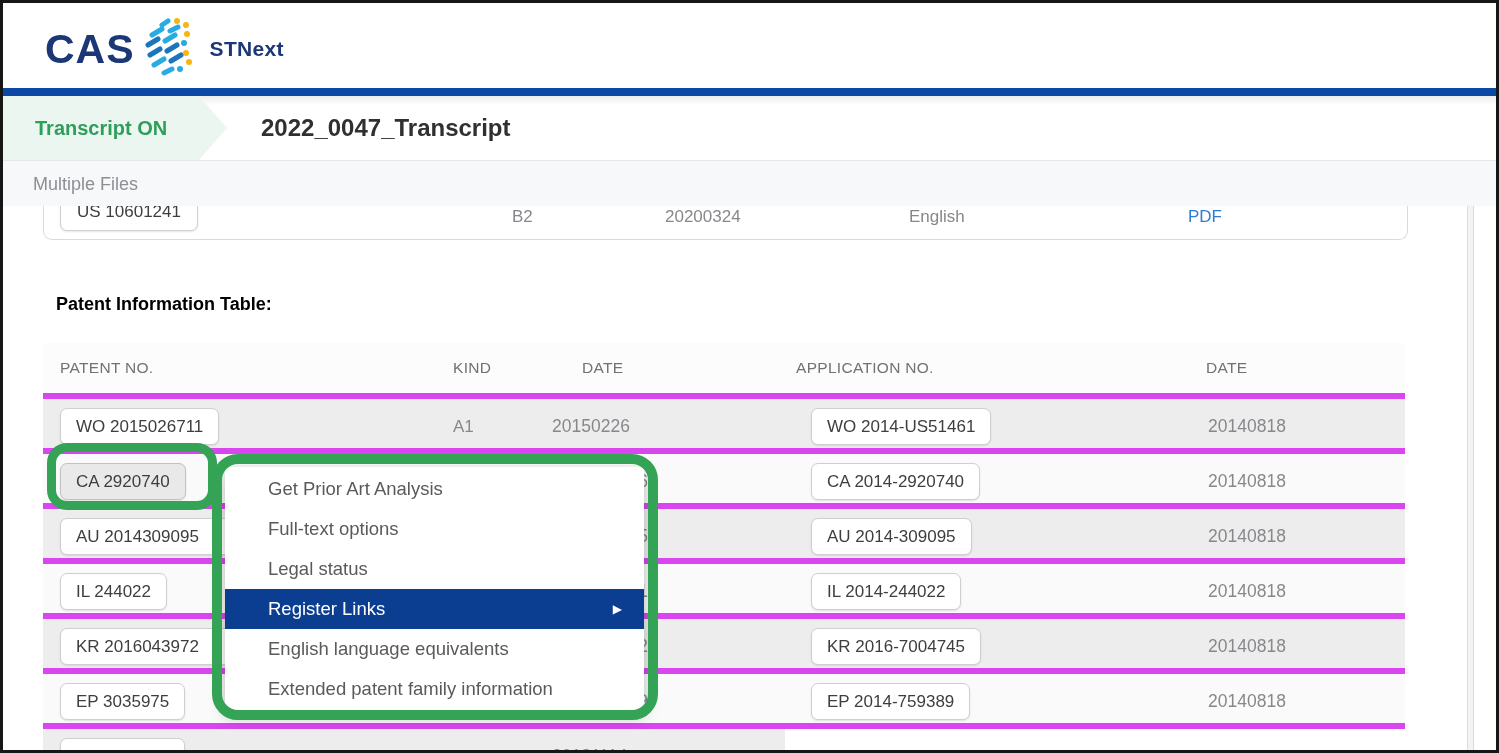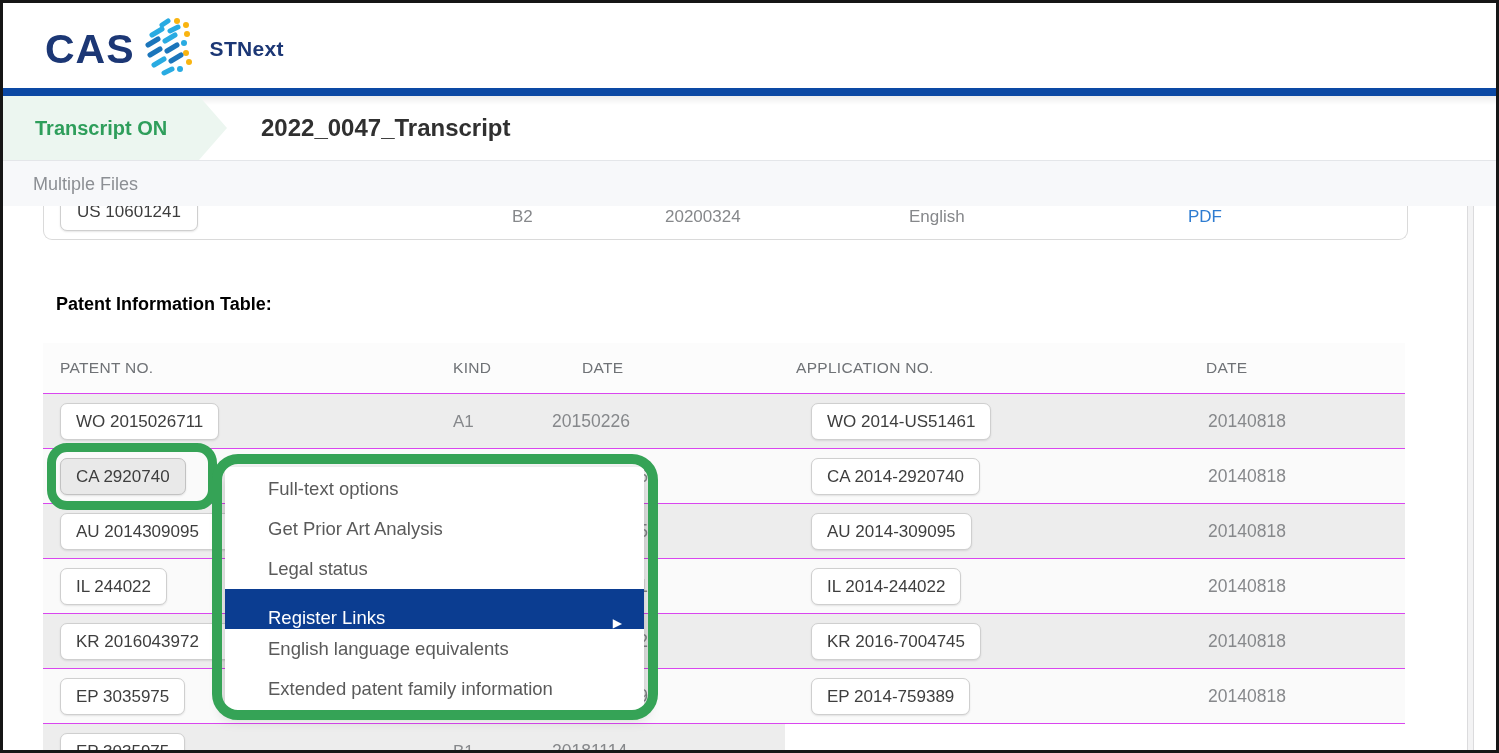--- a/index.html
+++ b/index.html
@@ -46,21 +46,21 @@
   
   .section-heading { position: absolute; left: 53px; top: 291px; font-size: 18px; font-weight: 700; color: #000000; z-index: 1; }
 
   
   .ptable { position: absolute; left: 40px; top: 340px; width: 1362px; z-index: 1; }
   .thead { position: relative; height: 50px; background: #FCFCFC; }
   .thead .th { position: absolute; top: 0; line-height: 50px; font-size: 15.5px; color: #6F7276; letter-spacing: 0.3px; }
   .th-patent { left: 17px; } .th-kind { left: 410px; } .th-date { left: 539px; }
   .th-app { left: 753px; } .th-date2 { left: 1163px; }
 
-  .trow { position: relative; height: 55px; border-top: 1px solid #d946ef; }
+  .trow { position: relative; height: 55px; border-top: 6px solid #d946ef; }
   .row-gray { background: #EDEDED; }
   .row-light { background: #FAFAFA; }
   .row-cut { background: linear-gradient(to right, #EDEDED 0, #EDEDED 742px, #FFFFFF 742px); }
 
   .pbtn { position: absolute; left: 17px; top: 9px; height: 37px; padding: 6px 15px; background: #fff;
     border: 1px solid #CFCFCF; border-radius: 7px; font-size: 17px; color: #3E3E3E; white-space: nowrap;
     box-shadow: 0 1px 2px rgba(0,0,0,0.1); font-family: inherit; text-align: left; }
   .pbtn-active { background: #E9E9E9; border-color: #C2C2C2; }
   .abtn { left: 768px; }
   .cell-kind { position: absolute; left: 410px; top: 0; line-height: 55px; font-size: 17px; color: #86888B; }
@@ -70,21 +70,21 @@
 
   
   .scroll-track { position: absolute; left: 1464px; top: 203px; width: 7px; height: 550px;
     background: #F3F3F4; border-left: 1px solid #DBDBDD; border-right: 1px solid #DBDBDD; z-index: 1; }
 
   
   .context-menu { position: absolute; left: 222px; top: 464px; width: 419px; height: 243px; background: #fff;
     box-shadow: 0 6px 14px rgba(0,0,0,0.28); z-index: 5; padding-top: 2px; }
   .menu-item { height: 40px; display: flex; align-items: center; padding-left: 43px; padding-right: 10px;
     font-size: 18.5px; color: #5A5A5A; cursor: pointer; }
-  .menu-item-highlight { background: #0B3D91; color: #FFFFFF; align-items: flex-end; }
+  .menu-item-highlight { background: #0B3D91; color: #FFFFFF; }
   .submenu-arrow { margin-left: auto; margin-right: 12px; font-size: 12px; line-height: 1; }
 
   
   .ring { position: absolute; border: 9px solid #35A356; pointer-events: none; background: transparent; }
   .ring-button { left: 44px; top: 440px; width: 170px; height: 67px; border-radius: 20px; z-index: 6; }
   .ring-menu { left: 209px; top: 451px; width: 446px; height: 266px; border-width: 10px; border-radius: 26px; z-index: 7; }
 </style>
 </head>
 <body>
 
@@ -199,24 +199,24 @@
       <button class="pbtn">EP 3035975</button>
       <span class="cell-kind">B1</span>
       <span class="cell-date">20181114</span>
     </div>
   </div>
 
   <div class="scroll-track"></div>
 
   <div class="context-menu">
     <div class="menu-item">
+      <span>Get Prior Art Analysis</span>
+    </div>
+    <div class="menu-item">
       <span>Full-text options</span>
-    </div>
-    <div class="menu-item">
-      <span>Get Prior Art Analysis</span>
     </div>
     <div class="menu-item">
       <span>Legal status</span>
     </div>
     <div class="menu-item menu-item-highlight">
       <span>Register Links</span>
       <span class="submenu-arrow">▶</span>
     </div>
     <div class="menu-item">
       <span>English language equivalents</span>

